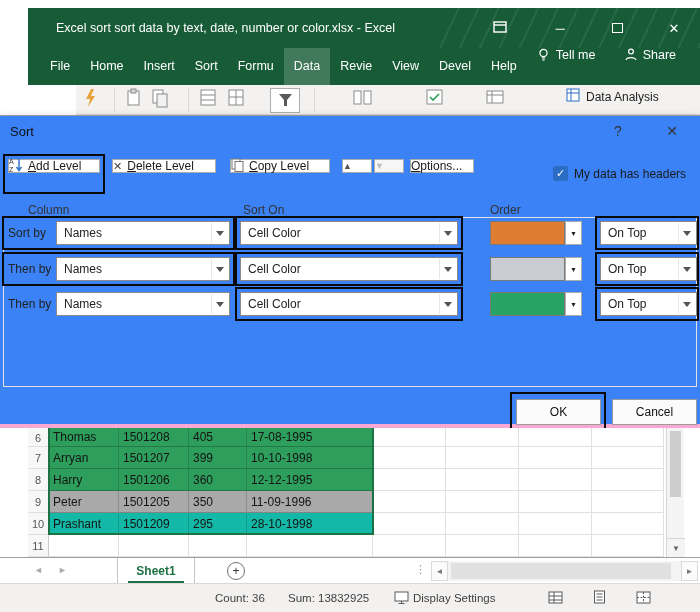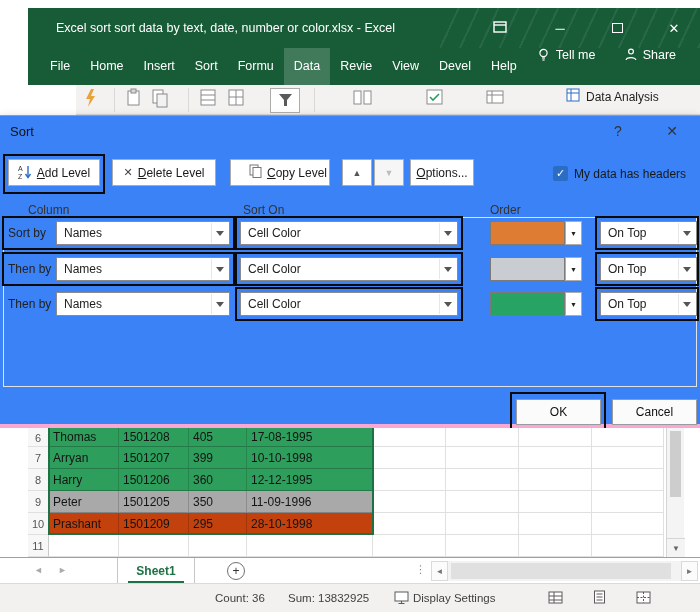--- a/index.html
+++ b/index.html
@@ -25,21 +25,21 @@
   .ribbonstrip { position:absolute; left:28px; top:85px; width:672px; height:30px; background:#F3F2F1; border-bottom:1px solid #D8D8D8;margin-left:48px; }
   .rs-item { position:absolute; top:3px; display:flex; align-items:center; gap:5px; color:#222; font-size:12px; }
   .rs-sep { position:absolute; top:3px; width:1px; height:24px; background:#D9D9D9; }
   .rs-btn { border:1px solid #ADADAD; background:#fff; width:30px; height:25px; display:flex; align-items:center; justify-content:center; }
 
   
   .dialog { position:absolute; left:0; top:115px; width:700px; height:313px; background:#3b82f6;
     border-top:1px solid #9a9a9a; border-bottom:4px solid #f9a8d4; box-shadow:0 4px 10px rgba(0,0,0,0.28); }
   .dlg-title { position:absolute; left:10px; top:8px; font-size:13px; color:#111; }
   .dlg-cap { position:absolute; top:0; height:30px; display:flex; align-items:center; justify-content:center; font-size:14px; color:#333; }
-  .btn { position:absolute; height:27px; background:#fff; border:1px solid #ACACAC; display:flex; align-items:center; justify-content:center; gap:5px; font-size:12px; color:#1a1a1a; }
+  .btn { position:absolute; height:14px; background:#fff; border:1px solid #ACACAC; display:flex; align-items:center; gap:5px; font-size:12px; color:#1a1a1a; }
   .lbl { display:inline-block; }
   .lbl::first-letter { text-decoration:underline; }
   .chkbox { position:absolute; width:15px; height:15px; background:#2B6CC4; border:1px solid #2B6CC4; border-radius:2px; color:#fff; font-size:11px; display:flex; align-items:center; justify-content:center; }
   .dlg-text { position:absolute; font-size:12px; color:#333; }
   .levels-frame { position:absolute; left:3px; top:101px; width:694px; height:170px; border:1px solid #E2E2E2; }
   .sel { position:absolute; height:24px; border:1px solid #8A8A8A; background:#fff; font-size:12px; color:#222; display:flex; align-items:center; padding:0 22px 0 7px; }
   .chev { position:absolute; right:1px; top:1px; bottom:1px; width:17px; display:flex; align-items:center; justify-content:center; background:#fff; border-left:1px solid #E6E6E6; }
   .chev::after { content:""; border-left:4px solid transparent; border-right:4px solid transparent; border-top:5px solid #555; }
   .swatch { position:absolute; height:24px; border:1px solid #7A7A7A; }
   .sw-arrow { position:absolute; width:17px; height:24px; border:1px solid #ACACAC; background:#fff; display:flex; align-items:center; justify-content:center; font-size:7px; color:#222; }
@@ -224,21 +224,21 @@
             <line x1="10" y1="2" x2="10" y2="12" stroke="#2B6CC4" stroke-width="1.4"></line>
             <path d="M7.5 10 L10 13.5 L12.5 10" fill="none" stroke="#2B6CC4" stroke-width="1.4"></path>
           </svg>
       </span>
       <span class="lbl">Add Level</span>
     </div>
     <div class="btn" style="left:112px;top:43px;width:104px;">
       <span style="color:#444;font-size:11px;">✕</span>
       <span class="lbl">Delete Level</span>
     </div>
-    <div class="btn" style="left:230px;top:43px;width:100px;padding-left:16px;">
+    <div class="btn" style="left:230px;top:43px;width:100px;">
       <span>
         <svg width="13" height="14" viewBox="0 0 13 14">
             <rect x="1" y="1" width="8" height="10" fill="#fff" stroke="#777"></rect>
             <rect x="4" y="3.5" width="8" height="10" fill="#fff" stroke="#777"></rect>
           </svg>
       </span>
       <span class="lbl">Copy Level</span>
     </div>
     <div class="btn" style="left:342px;top:43px;width:30px;font-size:9px;color:#555;">
         <span>▲</span>
@@ -376,21 +376,21 @@
       <div class="c col wA">Peter</div>
       <div class="c col wB">1501205</div>
       <div class="c col wC">350</div>
       <div class="c col wD">11-09-1996</div>
       <div class="c wE"></div>
       <div class="c wF"></div>
       <div class="c wG"></div>
       <div class="c wH"></div>
     </div>
 
-    <div class="srow" style="top: 85px; height: 22px; background-color: #c2410c;">
+    <div class="srow" style="top: 85px; height: 22px; background-color: #14b8a6;">
       <div class="c head">10</div>
       <div class="c col wA">Prashant</div>
       <div class="c col wB">1501209</div>
       <div class="c col wC">295</div>
       <div class="c col wD">28-10-1998</div>
       <div class="c wE"></div>
       <div class="c wF"></div>
       <div class="c wG"></div>
       <div class="c wH"></div>
     </div>

